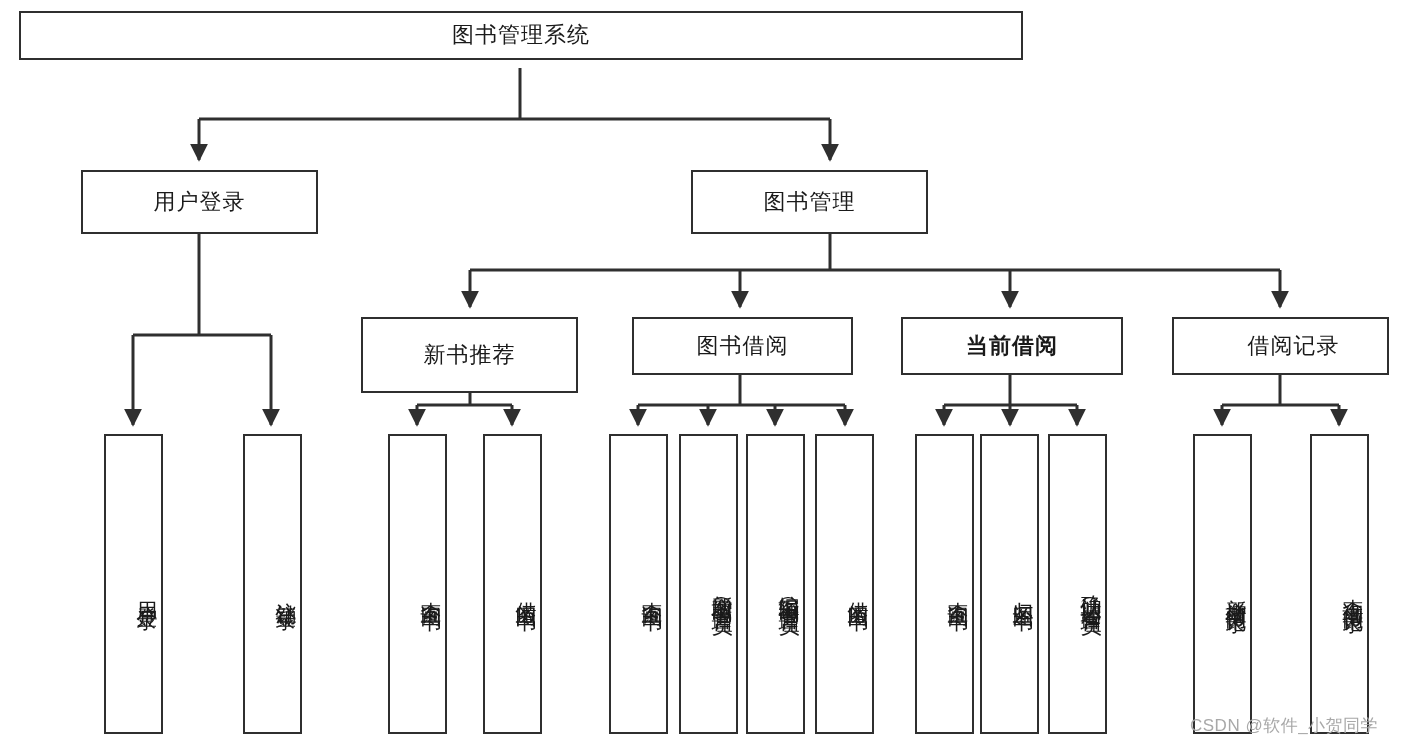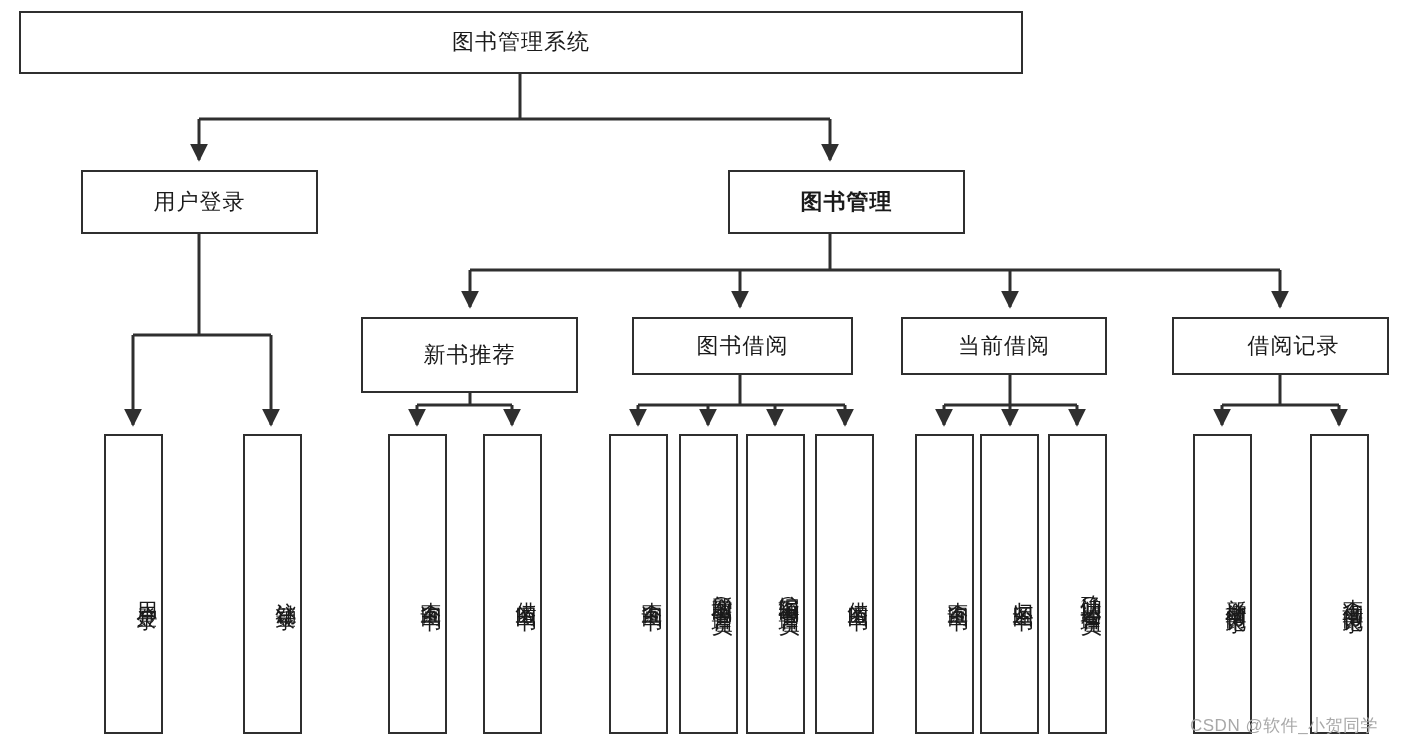--- a/index.html
+++ b/index.html
@@ -109,41 +109,41 @@
       <path d="M 1010 405 L 1010 425" marker-end="url(#arrow)"></path>
       <path d="M 1077 405 L 1077 425" marker-end="url(#arrow)"></path>
 
       <path d="M 1280 375 L 1280 405"></path>
       <path d="M 1222 405 L 1339 405"></path>
       <path d="M 1222 405 L 1222 425" marker-end="url(#arrow)"></path>
       <path d="M 1339 405 L 1339 425" marker-end="url(#arrow)"></path>
     </g>
   </svg>
 
-  <div class="node horiz" style="left:19px; top:11px; width:1004px; height:63px;">
+  <div class="node horiz" style="left:19px; top:11px; width:1004px; height:49px;">
     <span class="label">图书管理系统</span>
   </div>
 
   <div class="node horiz" style="left:81px; top:170px; width:237px; height:64px;">
     <span class="label">用户登录</span>
   </div>
 
-  <div class="node horiz" style="left:728px; top:170px; width:237px; height:64px;font-weight:bold;">
+  <div class="node horiz" style="left:691px; top:170px; width:237px; height:64px;">
     <span class="label">图书管理</span>
   </div>
 
   <div class="node horiz" style="left:361px; top:317px; width:217px; height:76px;">
     <span class="label">新书推荐</span>
   </div>
 
   <div class="node horiz" style="left:632px; top:317px; width:221px; height:58px;">
     <span class="label">图书借阅</span>
   </div>
 
-  <div class="node horiz" style="left:901px; top:317px; width:206px; height:58px;">
+  <div class="node horiz" style="left:901px; top:317px; width:222px; height:58px;font-weight:bold;">
     <span class="label">当前借阅</span>
   </div>
 
   <div class="node horiz" style="left:1172px; top:317px; width:217px; height:58px;padding-left:26px;">
     <span class="label">借阅记录</span>
   </div>
 
   <div class="node vert" style="left:104px; top:434px; width:59px; height:300px;">
     <span class="label">用户登录</span>
   </div>

